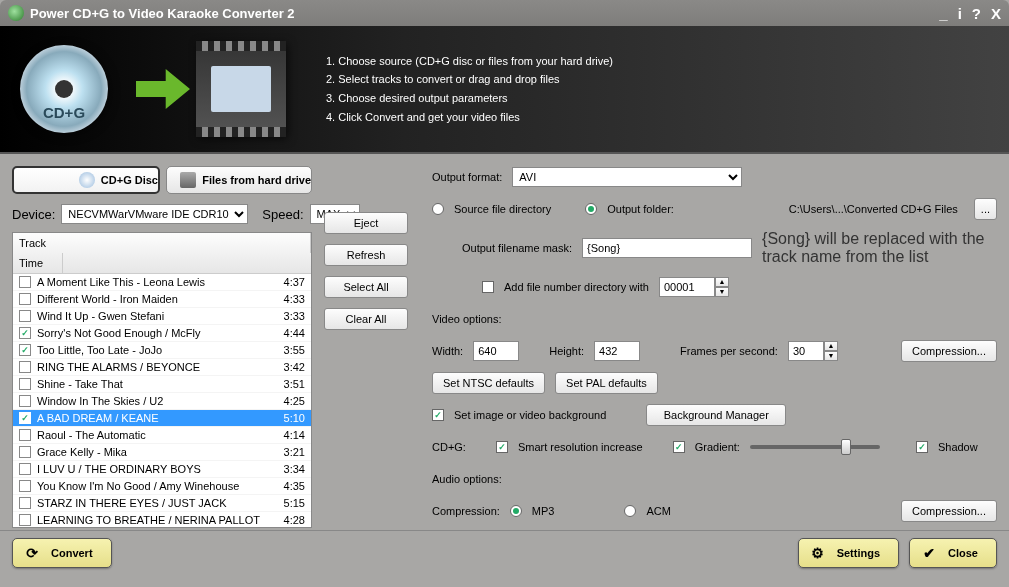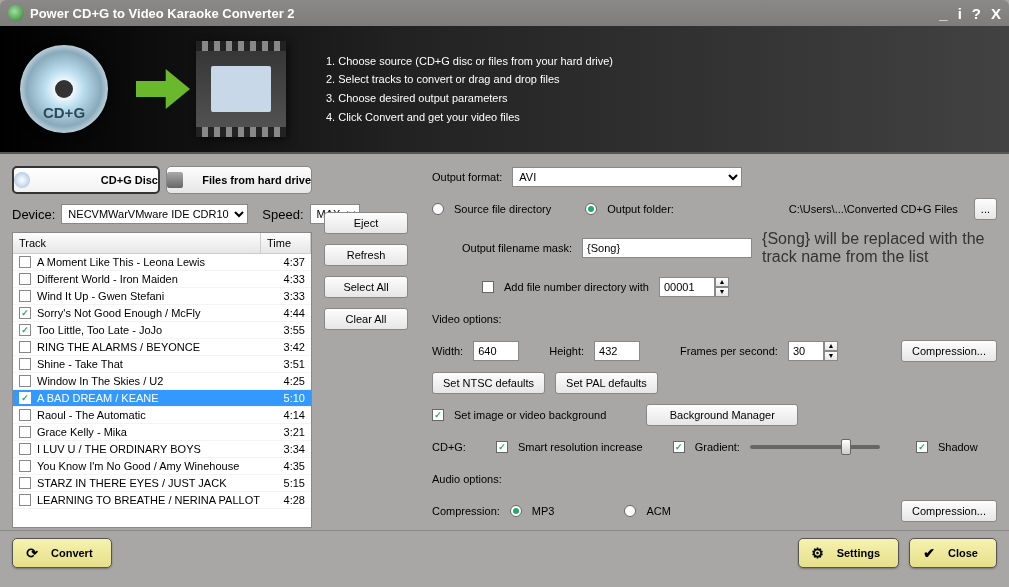--- a/index.html
+++ b/index.html
@@ -21,32 +21,32 @@
 .film::before{top:0;} .film::after{bottom:0;}
 .film .screen{width:60px;height:46px;background:#c8d8e8;border-radius:2px;}
 .instructions { color: #fff; margin-left: 40px; font-size: 12px; line-height: 1.7; }
 
 .main { display: flex; padding: 12px; gap: 12px; height: 376px; }
 .left { width: 300px; }
 .mid { width: 96px; padding-top: 46px; }
 .right { flex: 1; }
 
 .src-btns { display: flex; gap: 6px; margin-bottom: 10px; }
-.src-btn { flex: 1; height: 28px; border-radius: 5px; background: linear-gradient(#fdfdfd,#e6e6e6); border: 1px solid #888; display: flex; align-items: center; justify-content: space-between; gap: 6px; font-weight: bold; font-size: 11px; cursor:pointer; }
+.src-btn { flex: 1; height: 28px; border-radius: 5px; background: linear-gradient(#fdfdfd,#e6e6e6); border: 1px solid #888; display: flex; align-items: center; justify-content: flex-end; gap: 6px; font-weight: bold; font-size: 11px; cursor:pointer; }
 .src-btn.active { background: linear-gradient(#fff,#f2f2f2); border: 2px solid #333; }
 .src-btn .ico { width: 16px; height: 16px; border-radius: 50%; background: radial-gradient(circle,#fff,#9bd); }
 .src-btn .hdd { border-radius: 2px; background: linear-gradient(#aaa,#666); }
 
 .row { display: flex; align-items: center; gap: 6px; margin-bottom: 8px; }
 .lbl { font-size: 13px; }
 select { height: 20px; border: 1px solid #888; background: #fff; font-size: 11px; padding: 0 2px; }
 input[type=text] { height: 20px; border: 1px solid #888; background: #fff; padding: 0 4px; font-size: 11px; }
 
 .tracklist { background: #fff; border: 1px solid #888; height: 296px; overflow-y: auto; }
-.tracklist-head { display: flex; background: linear-gradient(#fdfdfd,#e6e6e6); border-bottom: 1px solid #ccc; }
+.tracklist-head { display: flex; background: linear-gradient(#fdfdfd,#e6e6e6); border-bottom: 1px solid #ccc; flex-direction: column; }
 .tracklist-head .th { padding: 4px 6px; border-right: 1px solid #ccc; }
 .tracklist-head .th.track { flex: 1; }
 .tracklist-head .th.time { width: 50px; text-align: left; }
 .track-row { display: flex; align-items: center; padding: 1px 6px; height: 17px; border-bottom: 1px solid #f4f4f4; }
 .track-row.selected { background: #3399ff; color: #fff; }
 .track-row .cb { width: 12px; height: 12px; border: 1px solid #888; background: #fff; margin-right: 6px; display:flex; align-items:center; justify-content:center; font-size:9px; color:#2a6; font-weight:bold; }
 .track-row.selected .cb { border-color: #fff; }
 .track-row .name { flex: 1; white-space: nowrap; overflow: hidden; }
 .track-row .time { width: 38px; text-align: right; }
 
@@ -267,21 +267,21 @@
       <button class="btn">Compression...</button>
     </div>
     <div class="rrow">
       <button class="btn">Set NTSC defaults</button>
       <button class="btn">Set PAL defaults</button>
     </div>
     <div class="rrow">
       <span class="check on"></span>
       <span>Set image or video background</span>
       <span style="width:20px"></span>
-      <button class="btn" style="width:152px">Background Manager</button>
+      <button class="btn" style="width:140px">Background Manager</button>
     </div>
     <div class="rrow">
       <span>CD+G:</span>
       <span style="width:10px"></span>
       <span class="check on"></span>
       <span>Smart resolution increase</span>
       <span style="width:10px"></span>
       <span class="check on"></span>
       <span>Gradient:</span>
       <div class="slider">

